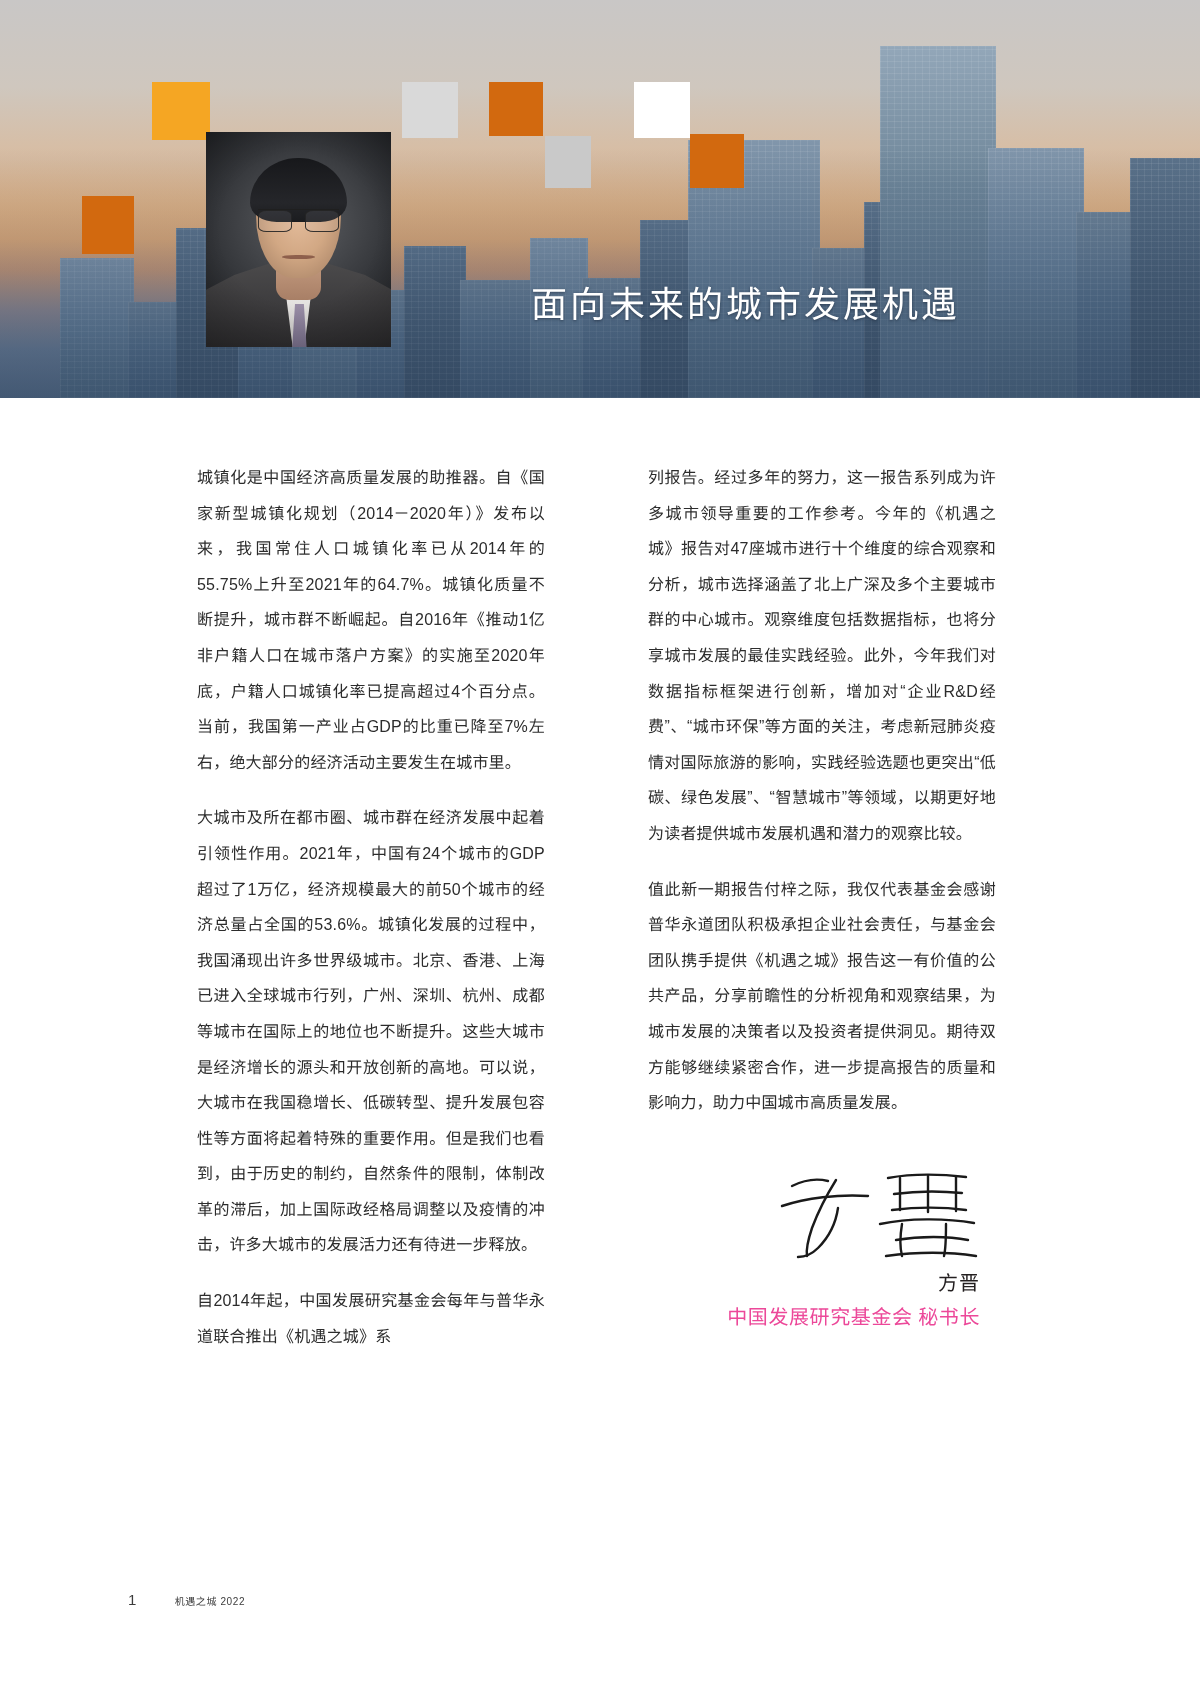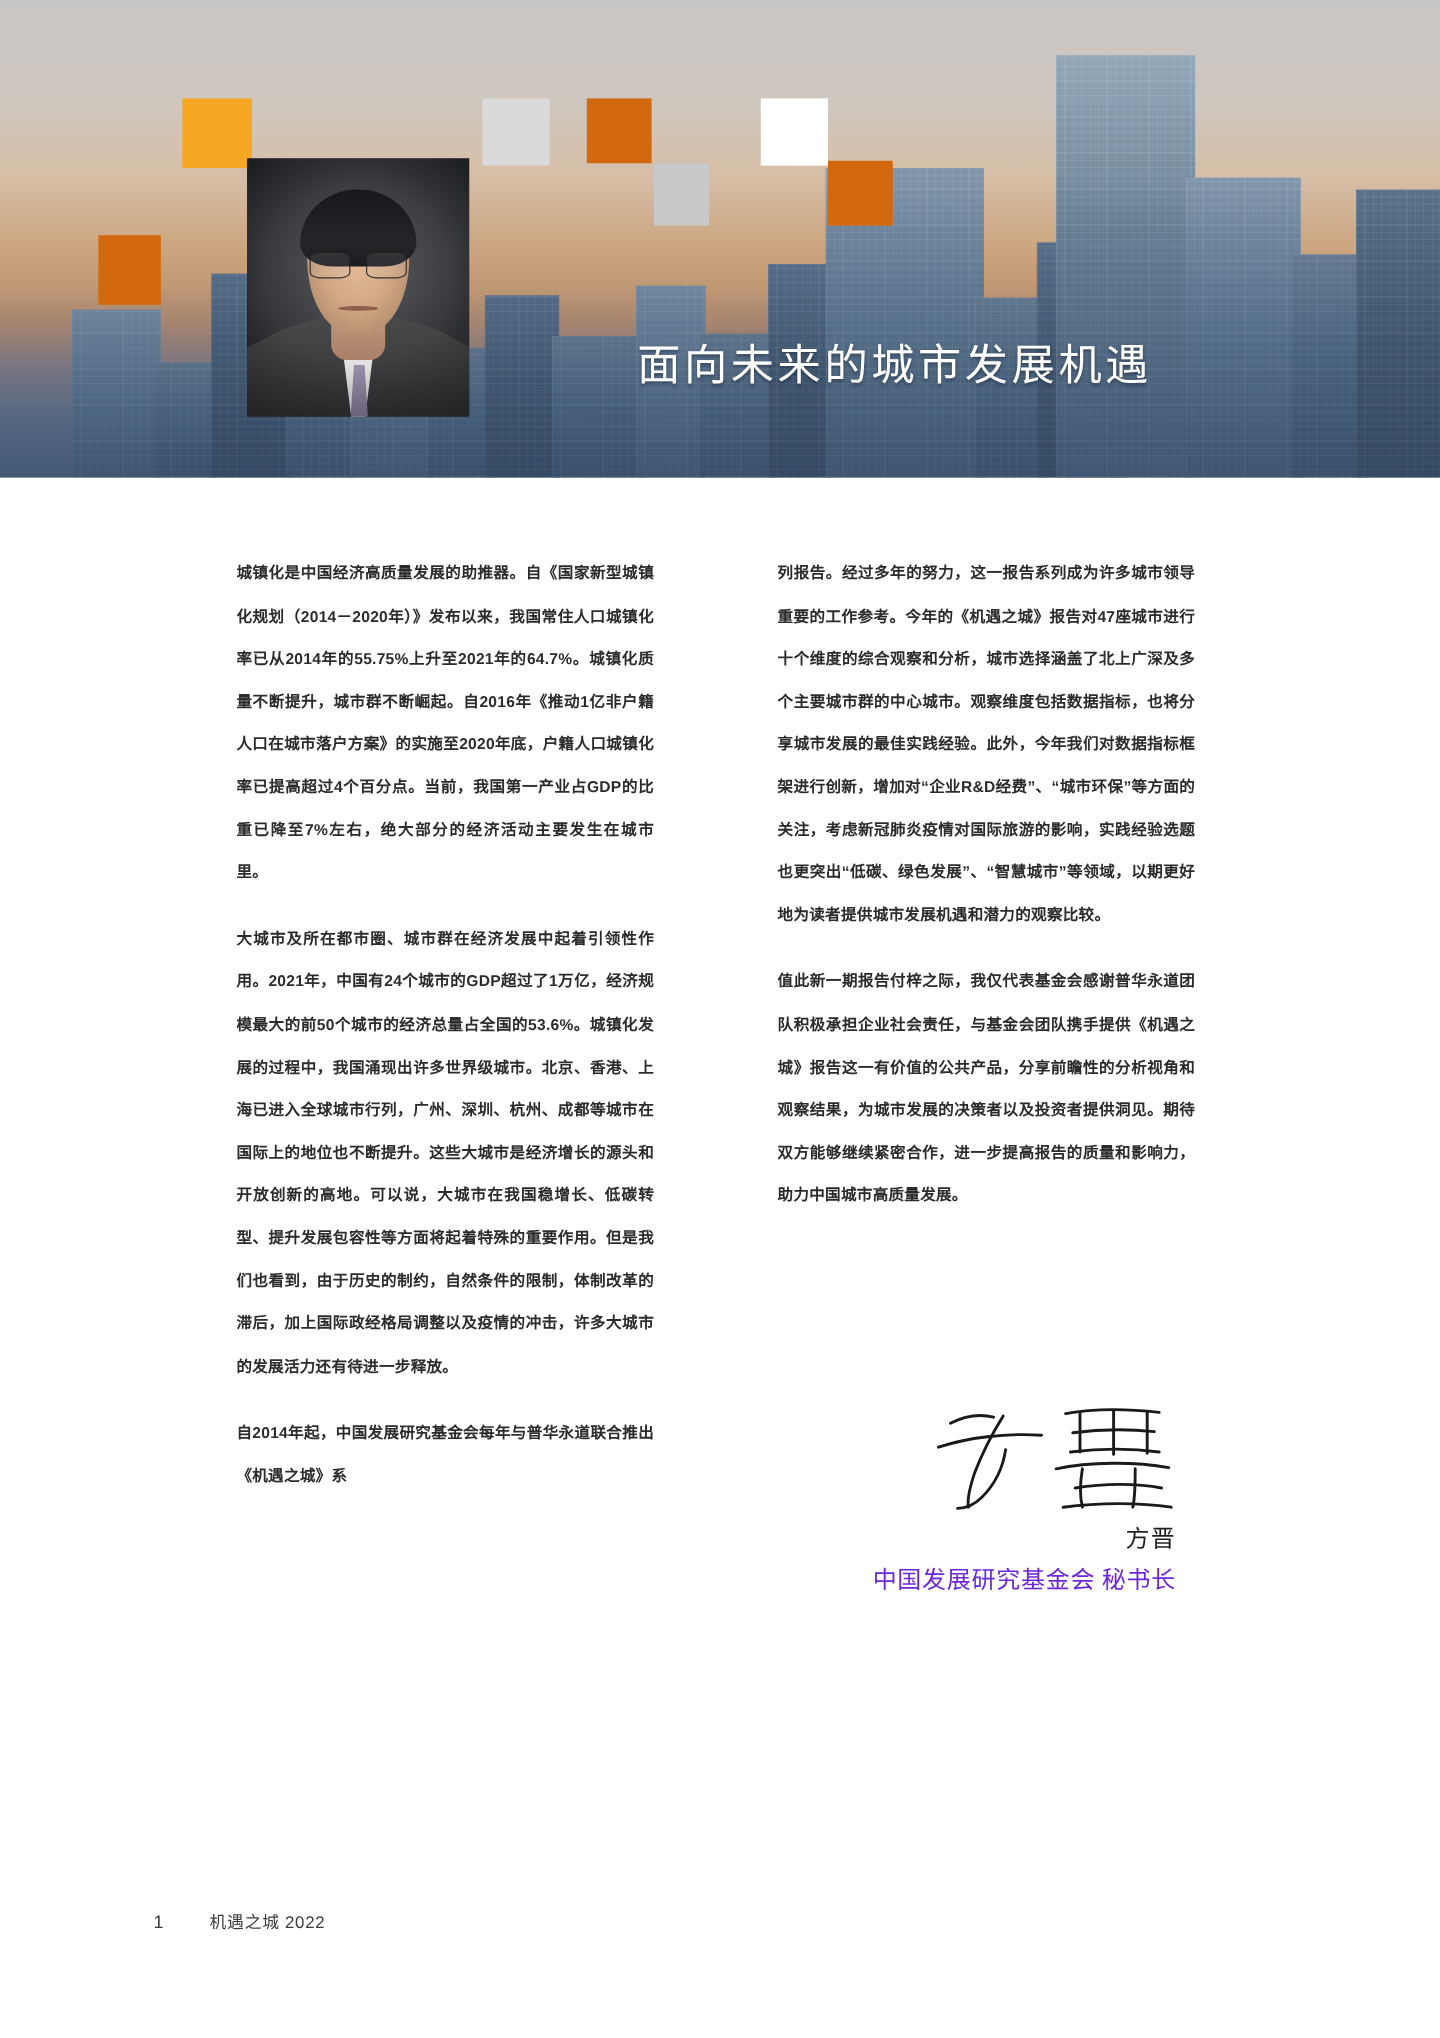--- a/index.html
+++ b/index.html
@@ -218,27 +218,27 @@
   .col {
     position: absolute;
     top: 62px;
     width: 348px;
   }
   .col-left  { left: 197px; }
   .col-right { left: 648px; }
 
   .para {
     margin: 0 0 20px 0;
-    font-size: 13px;
+    font-size: 16px;
     line-height: 35.6px;
     color: #2c2c2c;
     text-align: justify;
     text-justify: inter-ideograph;
     letter-spacing: 0.2px;
-    font-weight: 700;
+    font-weight: 400;
   }
   .para:last-child { margin-bottom: 0; }
 
   
   .sign-block {
     position: absolute;
     left: 632px;
     top: 766px;
     width: 348px;
     text-align: right;
@@ -257,41 +257,41 @@
   .sign-name {
     font-size: 20px;
     line-height: 34px;
     color: #231f20;
     letter-spacing: 1px;
     font-weight: 500;
   }
   .sign-role {
     font-size: 20px;
     line-height: 34px;
-    color: #6d28d9;
+    color: #ec4899;
     letter-spacing: 0.6px;
     font-weight: 500;
   }
 
   
   .footer {
     position: absolute;
     left: 128px;
     top: 1591px;
     display: flex;
     align-items: baseline;
     gap: 38px;
   }
   .footer-page {
     font-size: 15px;
     color: #3c3c3c;
     letter-spacing: 0.3px;
   }
   .footer-title {
-    font-size: 14px;
+    font-size: 10px;
     color: #3c3c3c;
     letter-spacing: 0.6px;
   }
 </style>
 </head>
 <body>
 
 <div class="page">
 
   <div class="hero">

